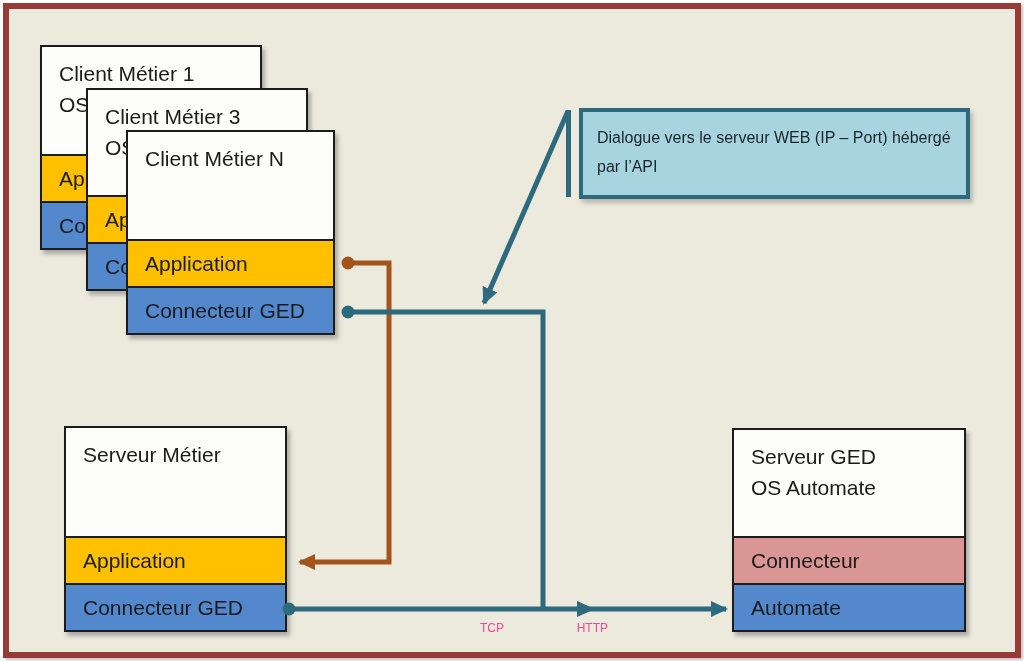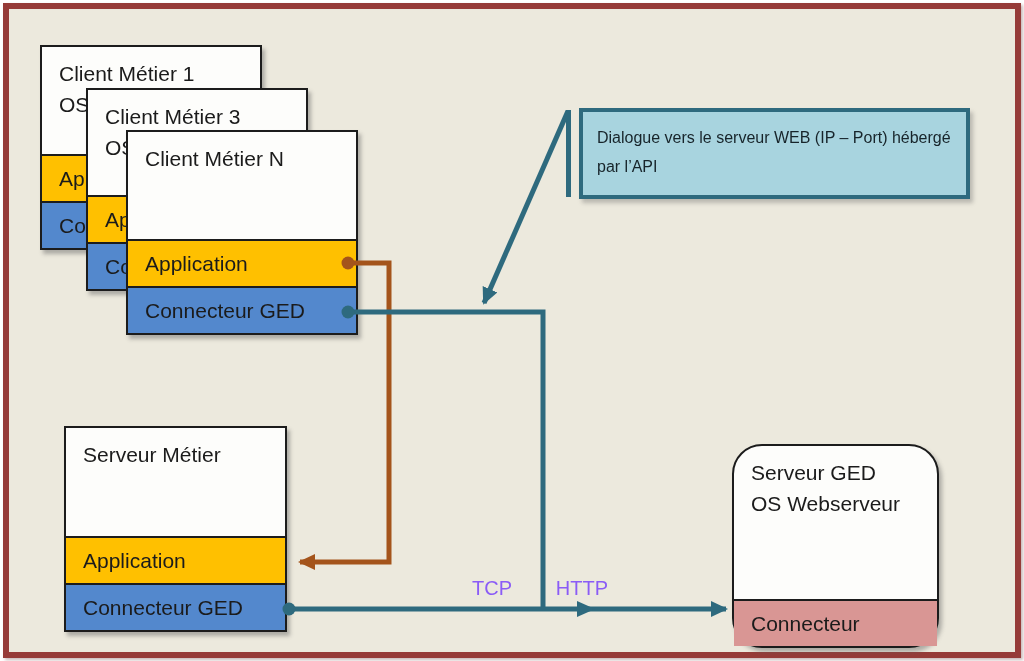--- a/index.html
+++ b/index.html
@@ -22,32 +22,32 @@
   .bar{
     height:47px;flex:0 0 auto;border-top:2px solid #1c1c1c;
     display:flex;align-items:center;padding-left:17px;font-size:21px;
     box-sizing:border-box;white-space:nowrap;overflow:hidden;
   }
   .bar.yellow{background:#FFC000;}
   .bar.blue{background:#5388CD;}
   .bar.pink{background:#D99694;}
   .client1{left:40px;top:45px;width:222px;height:205px;z-index:1;}
   .client2{left:86px;top:88px;width:222px;height:203px;z-index:2;}
-  .client3{left:126px;top:130px;width:232px;height:205px;z-index:3;}
+  .client3{left:126px;top:130px;width:209px;height:205px;z-index:3;}
   .serveur-metier{left:64px;top:426px;width:223px;height:206px;z-index:3;}
-  .serveur-ged{left:732px;top:444px;width:207px;height:204px;z-index:3;border-radius:30px;}
+  .serveur-ged{left:732px;top:428px;width:234px;height:204px;z-index:3;}
   .wires{position:absolute;left:0;top:0;z-index:5;pointer-events:none;}
   .callout-bar{position:absolute;left:566px;top:110px;width:5px;height:87px;background:#2E6A7E;z-index:6;}
   .callout{
     position:absolute;left:579px;top:108px;width:391px;height:91px;box-sizing:border-box;
     border:4px solid #2E6A7E;background:#A8D4DF;padding:11px 14px;
     font-size:16px;line-height:29px;z-index:6;color:#17242a;
     box-shadow:3px 4px 4px rgba(95,95,95,.35);
   }
-  .edge-label{position:absolute;font-size:20px;z-index:6;color:#8b5cf6;}
+  .edge-label{position:absolute;font-size:12px;z-index:6;color:#ec4899;margin-top:44px;}
   .edge-label.tcp{left:458px;top:577px;width:68px;text-align:center;}
   .edge-label.http{left:536px;top:577px;width:72px;text-align:right;}
 </style>
 </head>
 <body>
 
 <div class="stage">
   <div class="frame"></div>
 
   <div class="box client1">
@@ -96,24 +96,27 @@
       <span>Application</span>
     </div>
     <div class="bar blue">
       <span>Connecteur GED</span>
     </div>
   </div>
 
   <div class="box serveur-ged">
     <div class="head">
       <div>Serveur GED</div>
-      <div>OS Webserveur</div>
+      <div>OS Automate</div>
     </div>
     <div class="bar pink">
       <span>Connecteur</span>
+    </div>
+    <div class="bar blue">
+      <span>Automate</span>
     </div>
   </div>
 
   <svg class="wires" width="1024" height="661" viewBox="0 0 1024 661">
     <defs>
       <marker id="arrTeal" markerUnits="userSpaceOnUse" markerWidth="20" markerHeight="18" refX="15" refY="8" orient="auto">
         <path d="M0,0 L17,8 L0,16 Z" fill="#2E6A7E"></path>
       </marker>
       <marker id="arrBrown" markerUnits="userSpaceOnUse" markerWidth="20" markerHeight="18" refX="15" refY="8" orient="auto">
         <path d="M0,0 L17,8 L0,16 Z" fill="#A4541B"></path>

